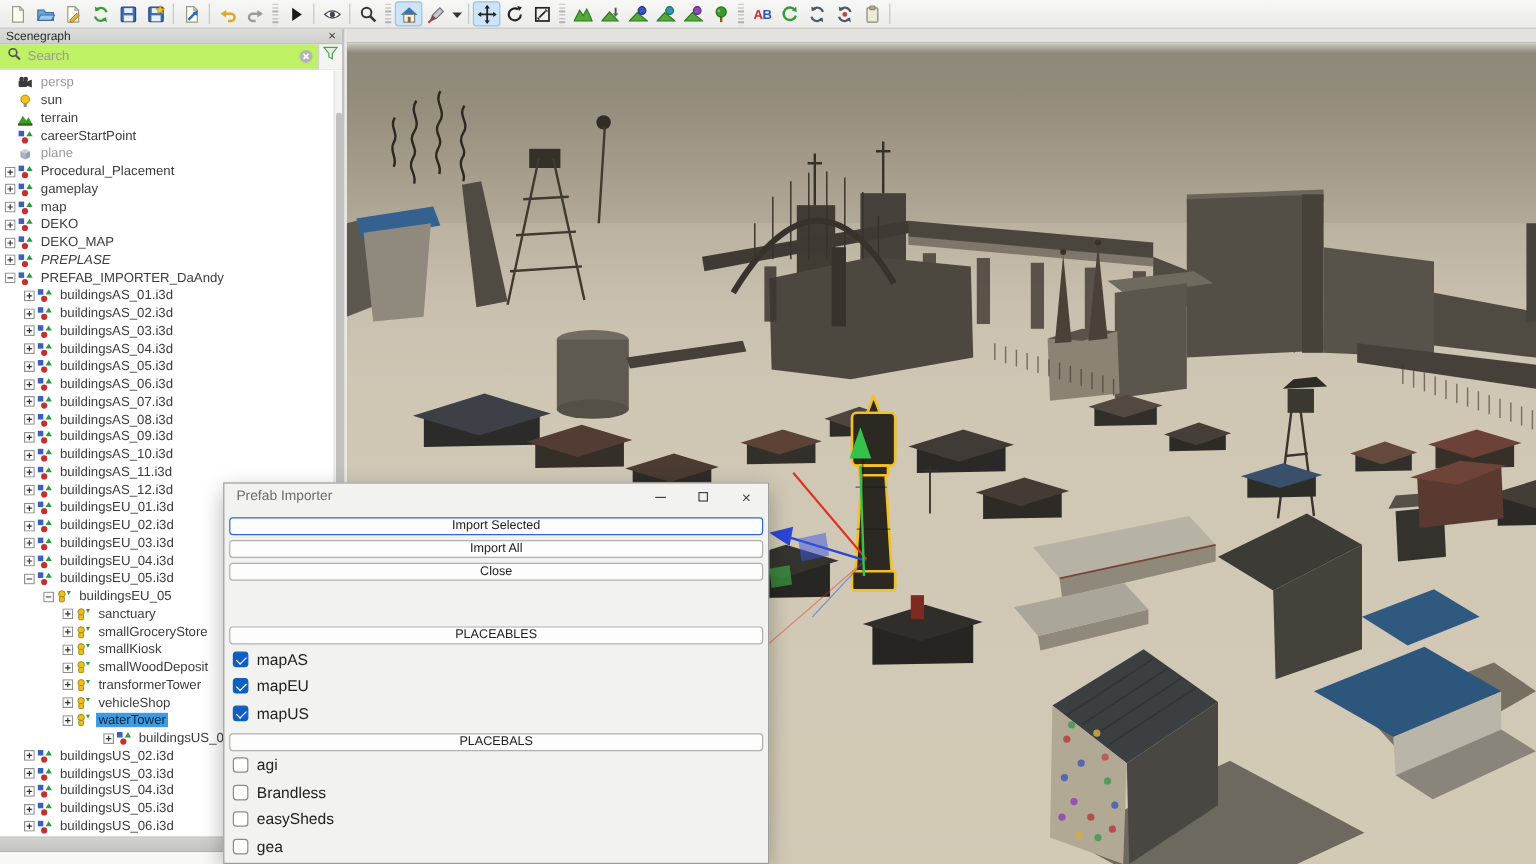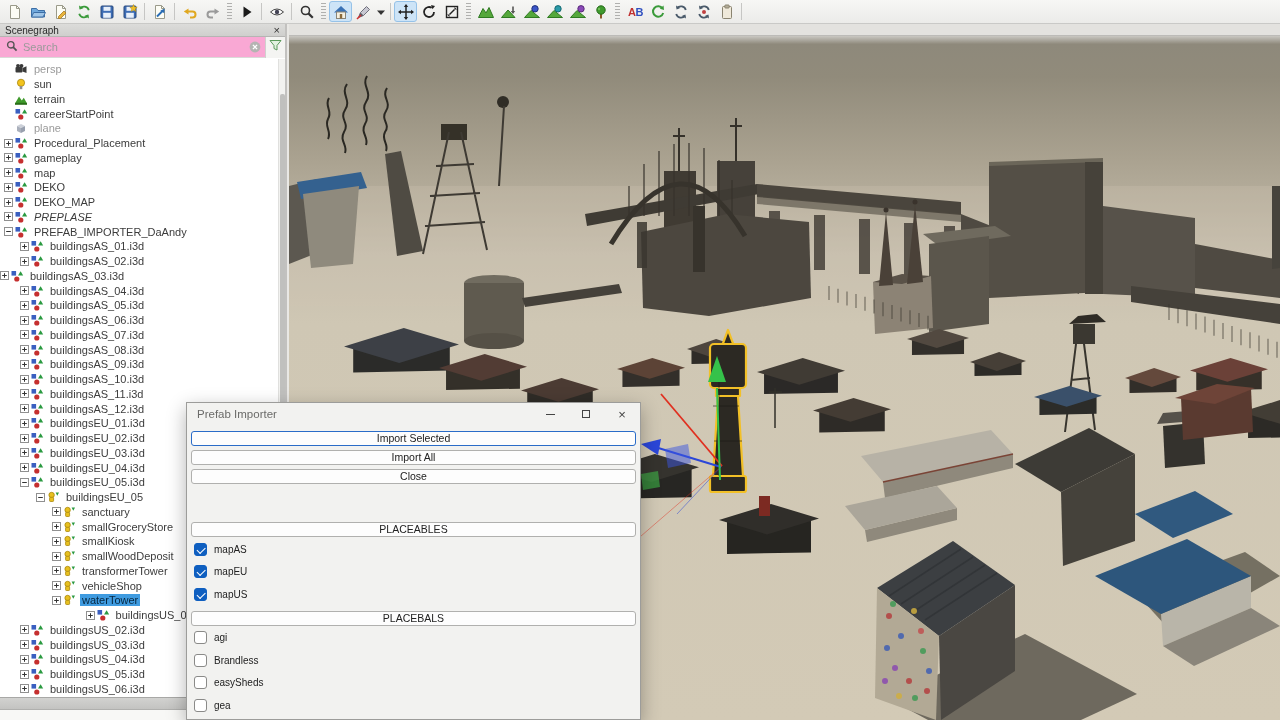--- a/index.html
+++ b/index.html
@@ -13,21 +13,21 @@
   .tbtn.active { background:#cde4f7; border-color:#96c2e8; }
   .tbtn svg { display:block; }
   .tsep { width:1px; height:17px; background:#c6c6c4; margin:0 3px; }
   .grip { width:5px; height:18px; margin:0 3px; background-image:repeating-linear-gradient(#b0b0ae 0 1px, transparent 1px 3px); background-size:1px 100%; background-repeat:repeat-x; background-position:1px 0, 4px 0; }
 
   
   .panel { position:absolute; left:0; top:24px; width:287px; height:673px; background:#fff; border-right:2px solid #c2c1bf; z-index:4; }
   .panel-header { height:13px; background:linear-gradient(#dcdcda,#cfcfcd); border-bottom:1px solid #b5b5b3; display:flex; align-items:center; font-size:10px; color:#2a2a2a; padding:0 5px; }
   .panel-header .sp { flex:1; }
   .pclose { font-size:11px; color:#333; line-height:10px; cursor:default; }
-  .search-row { height:21px; background:#f9a8d4; border-bottom:1px solid #dadad8; display:flex; align-items:center; padding-left:6px; }
+  .search-row { height:21px; background:#bef264; border-bottom:1px solid #dadad8; display:flex; align-items:center; padding-left:6px; }
   .search-row input { flex:1; border:none; outline:none; background:transparent; font-size:11px; color:#444; margin-left:5px; font-family:"Liberation Sans",sans-serif; }
   .search-row input::placeholder { color:#9a9a9a; }
   .clearbtn { margin-right:4px; display:flex; }
   .filterbtn { width:20px; height:21px; border-left:1px solid #d0d0ce; background:#f4f4f2; display:flex; align-items:center; justify-content:center; }
   .tree { position:absolute; left:0; top:35px; bottom:0; right:7px; overflow:hidden; padding-top:3px; }
   .trow { height:14.75px; display:flex; align-items:center; white-space:nowrap; font-size:11px; color:#3c3c3c; }
   .trow.gray .tlabel { color:#9a9a9a; }
   .exp { width:9px; height:9px; margin-right:2px; flex:none; display:flex; }
   .exp-sp { width:11px; flex:none; }
   .ticon { width:13px; height:12px; margin-right:4px; flex:none; display:flex; }
@@ -55,21 +55,21 @@
   .wbtn.x { font-size:13px; }
   .dbody { padding:6px 4px 0 4px; }
   .dbtn { display:block; width:100%; height:15px; background:#fdfdfd; border:1px solid #b0b0ae; border-radius:3px; font-size:10.5px; color:#222; text-align:center; line-height:13px; margin-bottom:4px; font-family:"Liberation Sans",sans-serif; }
   .dbtn.primary { border:1.5px solid #2a6cc8; }
   .dsec { display:block; width:100%; height:15px; background:#fdfdfd; border:1px solid #b0b0ae; border-radius:3px; font-size:10.5px; color:#222; text-align:center; line-height:13px; }
   .gap1 { height:28px; }
   .cbrow { display:flex; align-items:center; height:20.5px; margin-top:2px; padding-left:3px; }
   .cb { position:relative; width:13px; height:13px; border:1px solid #8a8a88; border-radius:3px; background:#fff; flex:none; }
   .cb.checked { background:#0f5fc0; border-color:#0f5fc0; }
   .cb.checked::after { content:''; position:absolute; left:2.4px; top:2.8px; width:7px; height:3.6px; border-left:1.6px solid #fff; border-bottom:1.6px solid #fff; transform:rotate(-45deg); }
-  .cblabel { font-size:10px; color:#222; margin-left:7px; }
+  .cblabel { font-size:13px; color:#222; margin-left:7px; }
   .secwrap { margin-top:6px; }
 </style>
 </head>
 <body>
 
 <div id="app">
 
   <div class="toolbar">
       <div class="tbtn">
         <span>
@@ -741,21 +741,21 @@
           </span>
           <span class="ticon">
             <svg width="13" height="12" viewBox="0 0 13 12">
               <rect x="0.5" y="1" width="4.6" height="4.6" fill="#3a5fc0"></rect>
               <polygon points="7,5.5 9.6,1.3 12.2,5.5" fill="#2a9a40"></polygon>
               <circle cx="5.8" cy="9" r="2.6" fill="#c52f2f"></circle>
             </svg>
           </span>
           <span class="tlabel">buildingsAS_02.i3d</span>
         </div>
-        <div class="trow" style="">
+        <div class="trow" style="padding-left: 20px;">
           <span class="exp">
             <svg width="9" height="9" viewBox="0 0 9 9">
               <rect x="0.5" y="0.5" width="8" height="8" fill="#fff" stroke="#909090"></rect>
               <path d="M2.2 4.5h4.6M4.5 2.2v4.6" stroke="#333" stroke-width="1"></path>
             </svg>
           </span>
           <span class="ticon">
             <svg width="13" height="12" viewBox="0 0 13 12">
               <rect x="0.5" y="1" width="4.6" height="4.6" fill="#3a5fc0"></rect>
               <polygon points="7,5.5 9.6,1.3 12.2,5.5" fill="#2a9a40"></polygon>

